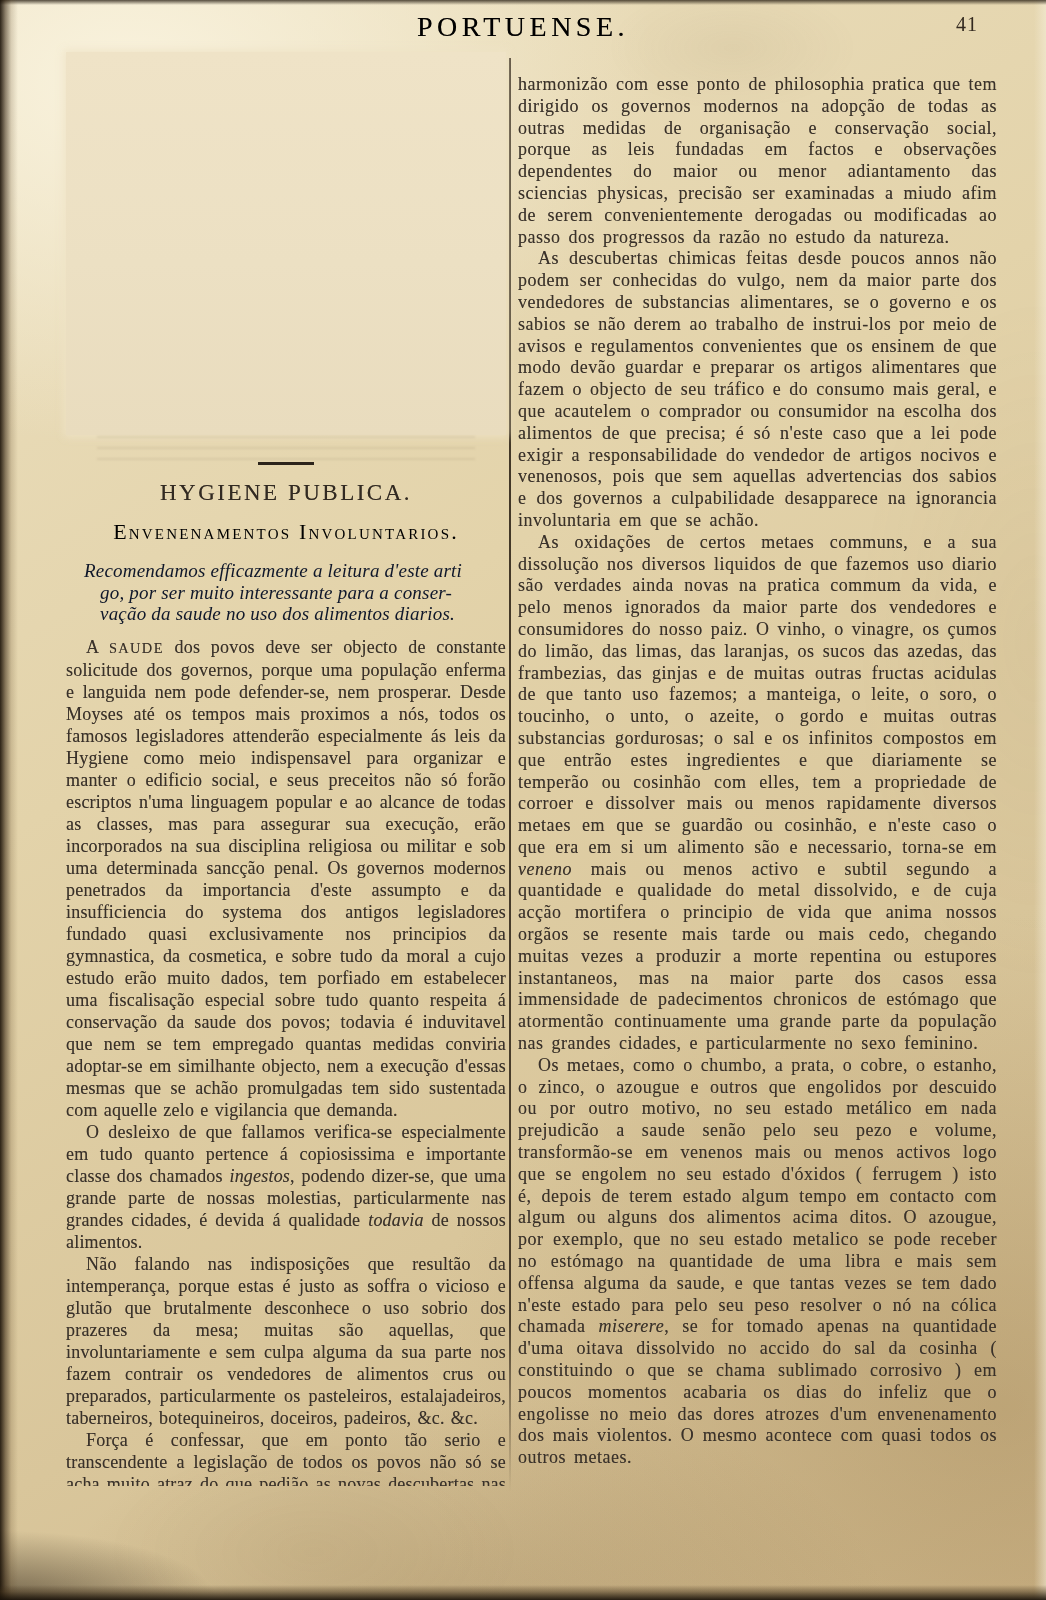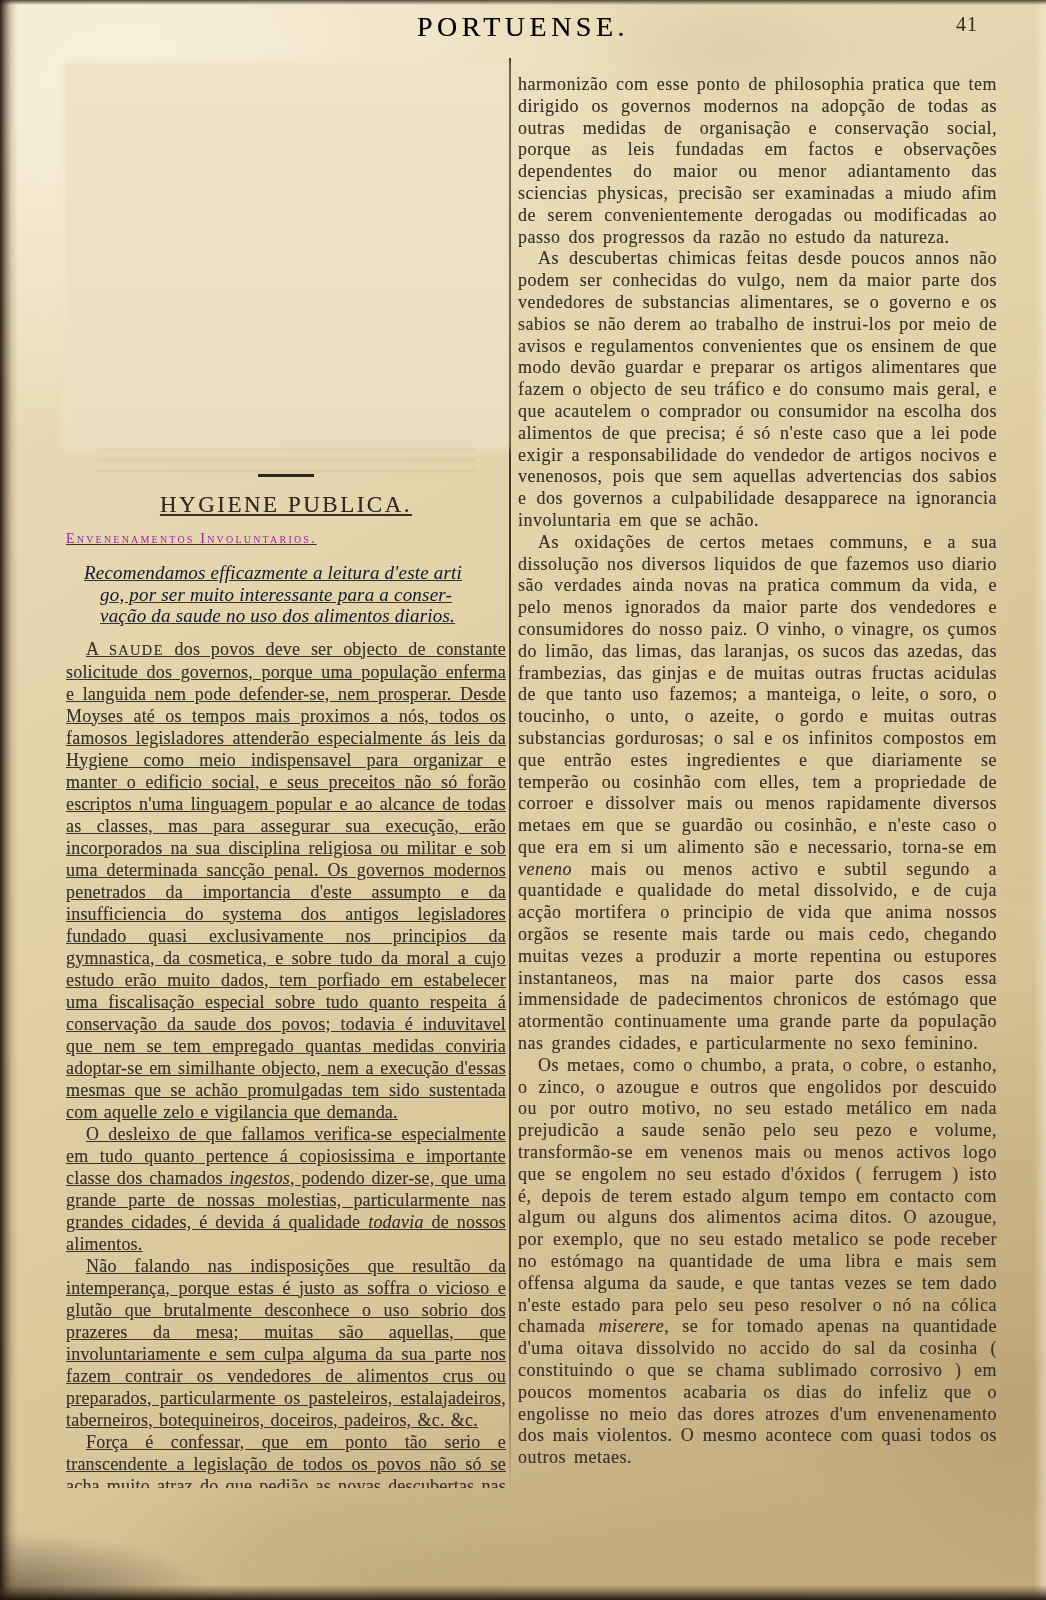--- a/index.html
+++ b/index.html
@@ -29,32 +29,32 @@
     background:linear-gradient(270deg, rgba(246,239,219,.55), rgba(246,239,219,0));}
   
   .masthead-title{position:absolute;top:11px;left:0;width:100%;
     text-align:center;font-size:28px;letter-spacing:4.5px;color:#000000;
     text-shadow:0 0 .6px rgba(46,38,32,.6);}
   .page-number{position:absolute;top:13px;right:68px;font-size:20px;letter-spacing:1px;color:#33291f;}
   
   .col-divider{position:absolute;left:509px;top:58px;width:2px;height:1434px;z-index:2;
     background:linear-gradient(180deg, rgba(38,28,16,.88) 0%, rgba(38,28,16,.8) 88%, rgba(38,28,16,0) 100%);}
   
-  .left-col{position:absolute;left:66px;top:64px;width:440px;z-index:2;text-decoration:underline;}
+  .left-col{position:absolute;left:66px;top:52px;width:440px;z-index:2;}
   .right-col{position:absolute;left:518px;top:62px;width:479px;z-index:2;}
   .blank-patch{width:440px;height:383px;
     background:linear-gradient(180deg,#efe3c7 0%,#ece0c3 55%,#e9dcbe 100%);
     box-shadow:0 0 8px 2px rgba(238,227,198,.85);}
   .ghost-lines{width:86%;height:24px;margin:1px auto 0;opacity:.5;filter:blur(1.1px);
     background:repeating-linear-gradient(180deg, rgba(112,97,72,.22) 0 2px, rgba(0,0,0,0) 2px 11px);}
   .section-rule{width:56px;height:3px;margin:2px auto 0;background:#2c241b;}
   .article-heading{margin:15px 0 0;text-align:center;font-weight:400;
     font-size:23px;letter-spacing:2.5px;color:#322a22;text-shadow:0 0 .5px rgba(50,42,34,.55);}
-  .article-subheading{margin:13px 0 0;font-weight:400;
-    font-variant:small-caps;font-size:14px;letter-spacing:2.2px;color:#a21caf;}
+  .article-subheading{margin:13px 0 0;text-align:center;font-weight:400;
+    font-variant:small-caps;font-size:22px;letter-spacing:2.2px;color:#000000;}
   .lede{margin:15px 0 0 18px;font-style:italic;font-size:19px;line-height:21.5px;
     letter-spacing:.2px;color:#0f172a;padding-left:16px;text-indent:-16px;}
   .paragraphs{margin-top:11px;}
   .left-col .paragraphs{max-height:850px;overflow:hidden;}
   .right-col .paragraphs{margin-top:12px;max-height:1432px;overflow:hidden;}
   .para{margin:0;text-align:justify;text-shadow:0 0 .5px rgba(60,50,40,.45);}
   .left-col .para{font-size:18px;line-height:22px;letter-spacing:.2px;word-spacing:1.5px;}
   .right-col .para{font-size:18px;line-height:21.8px;letter-spacing:.5px;word-spacing:3px;}
   .para.ind{text-indent:20px;}
   .i{font-style:italic;}

